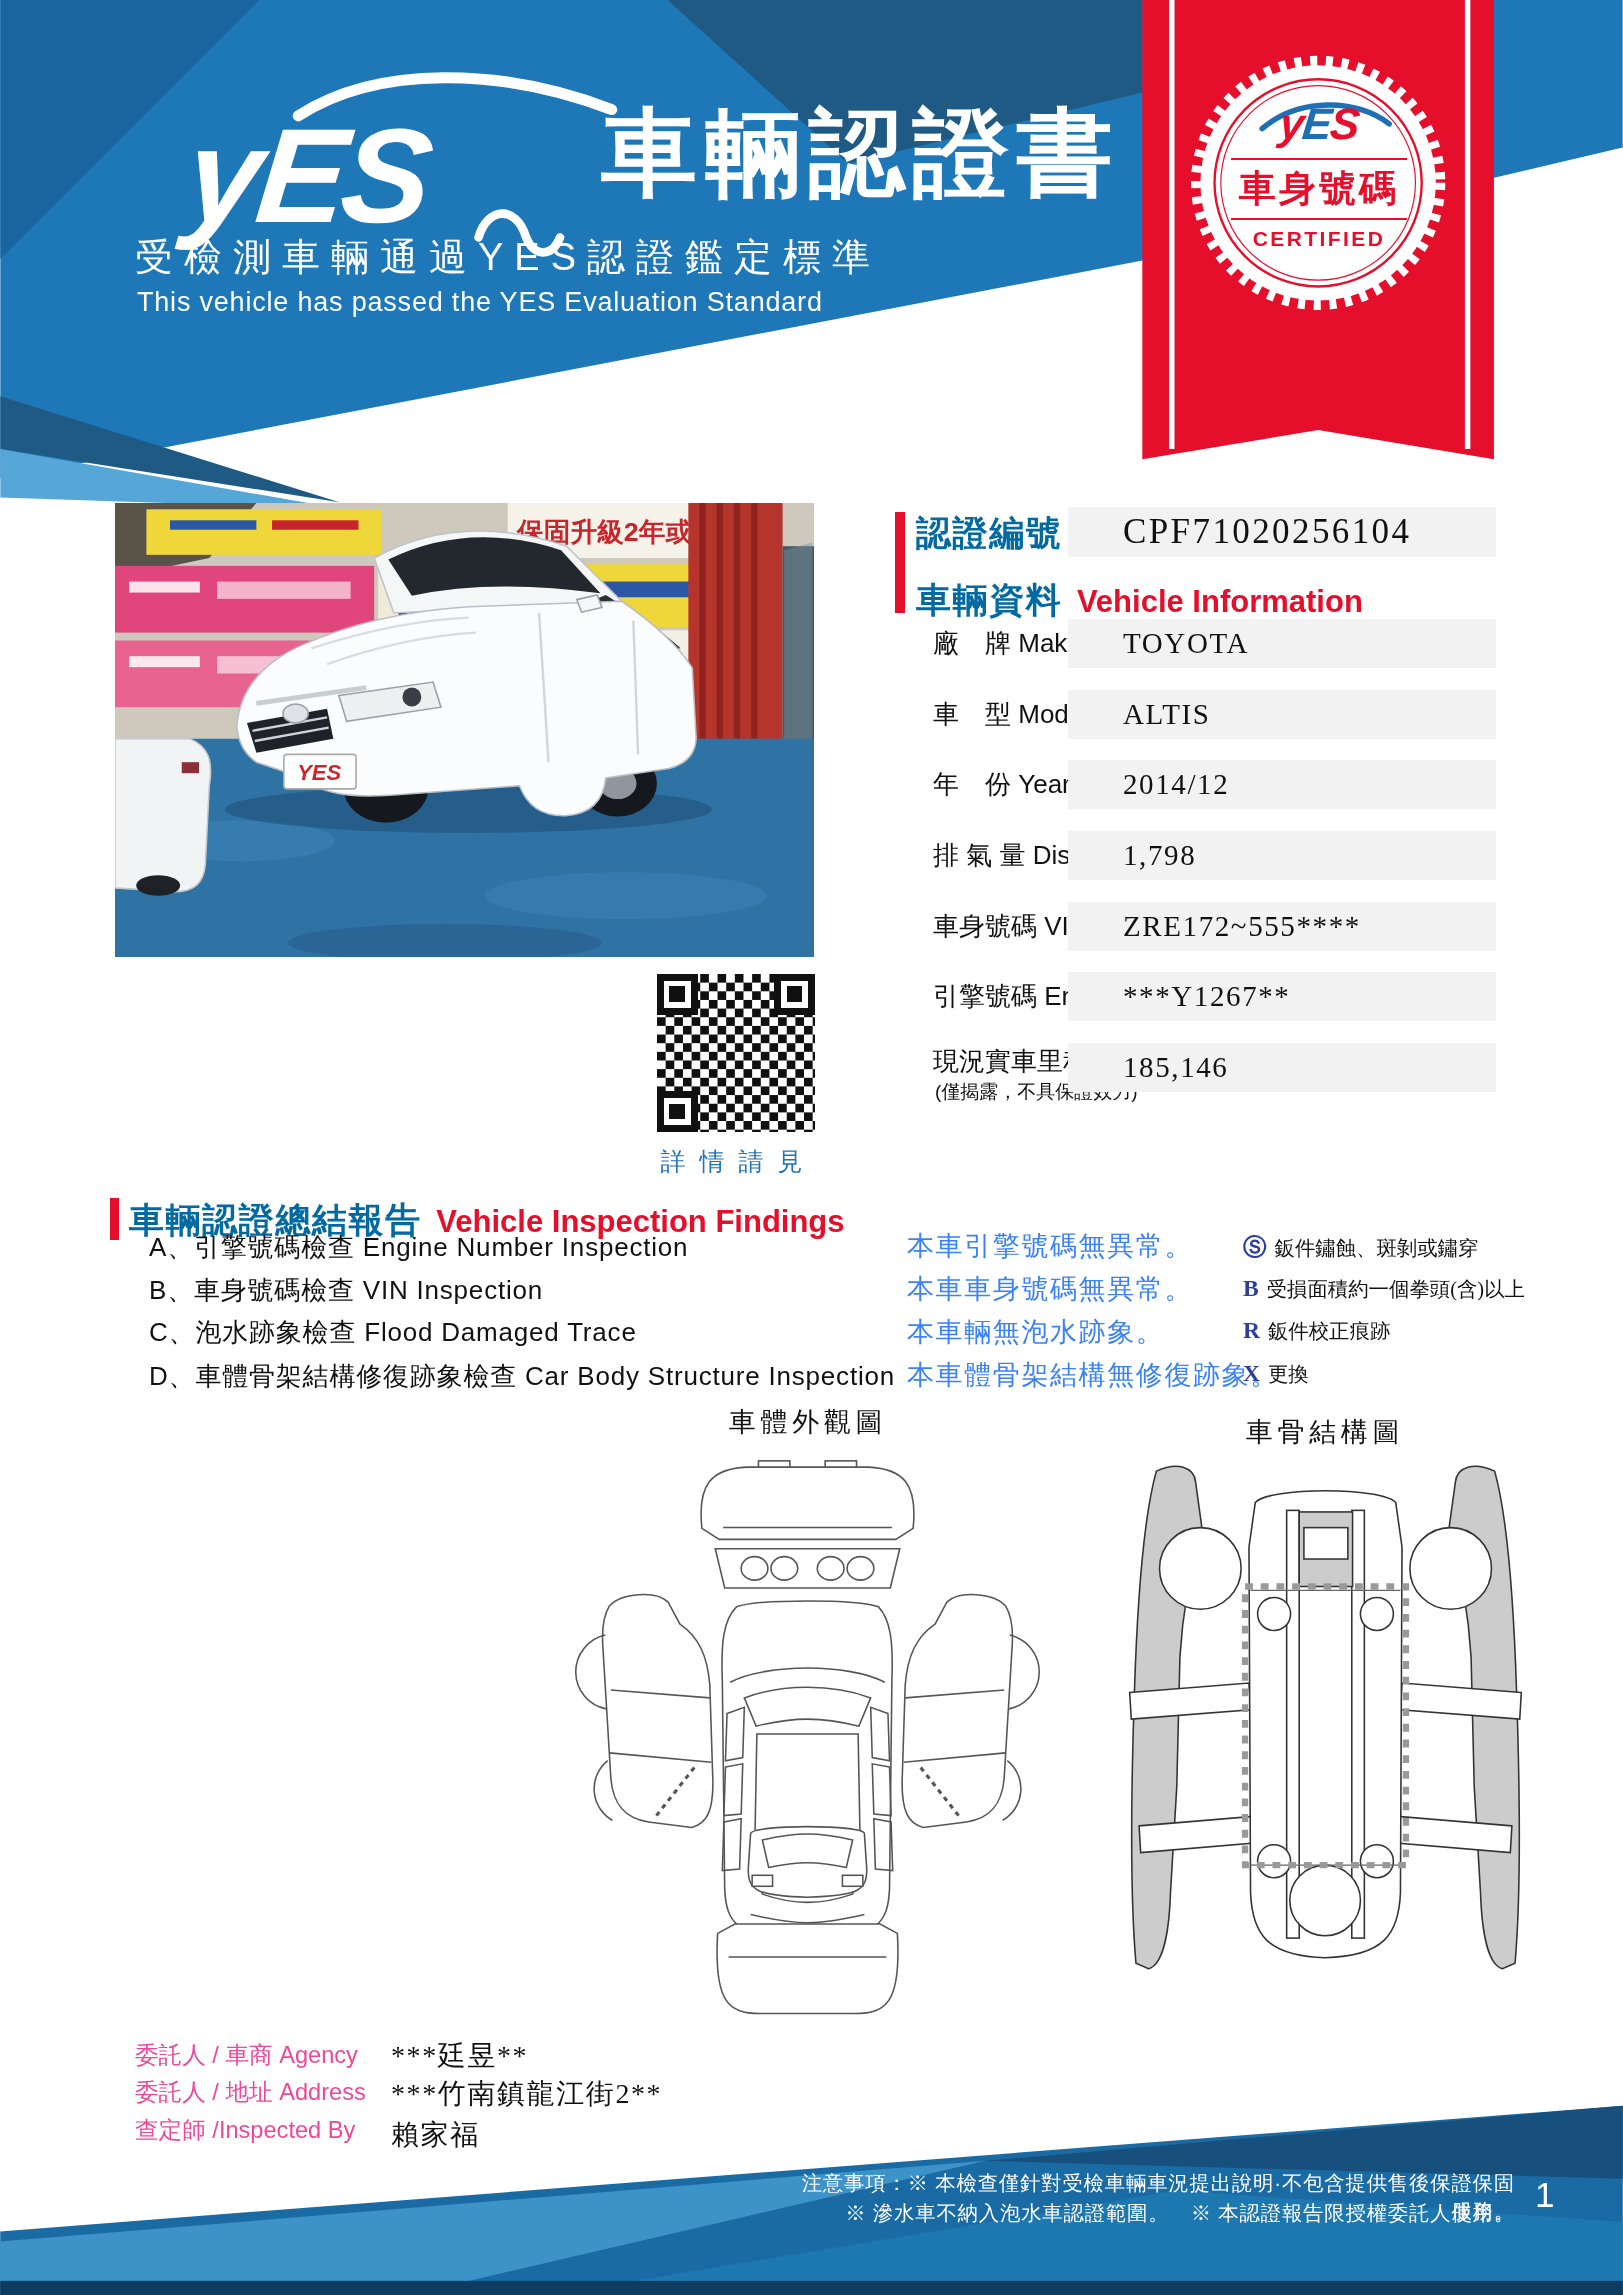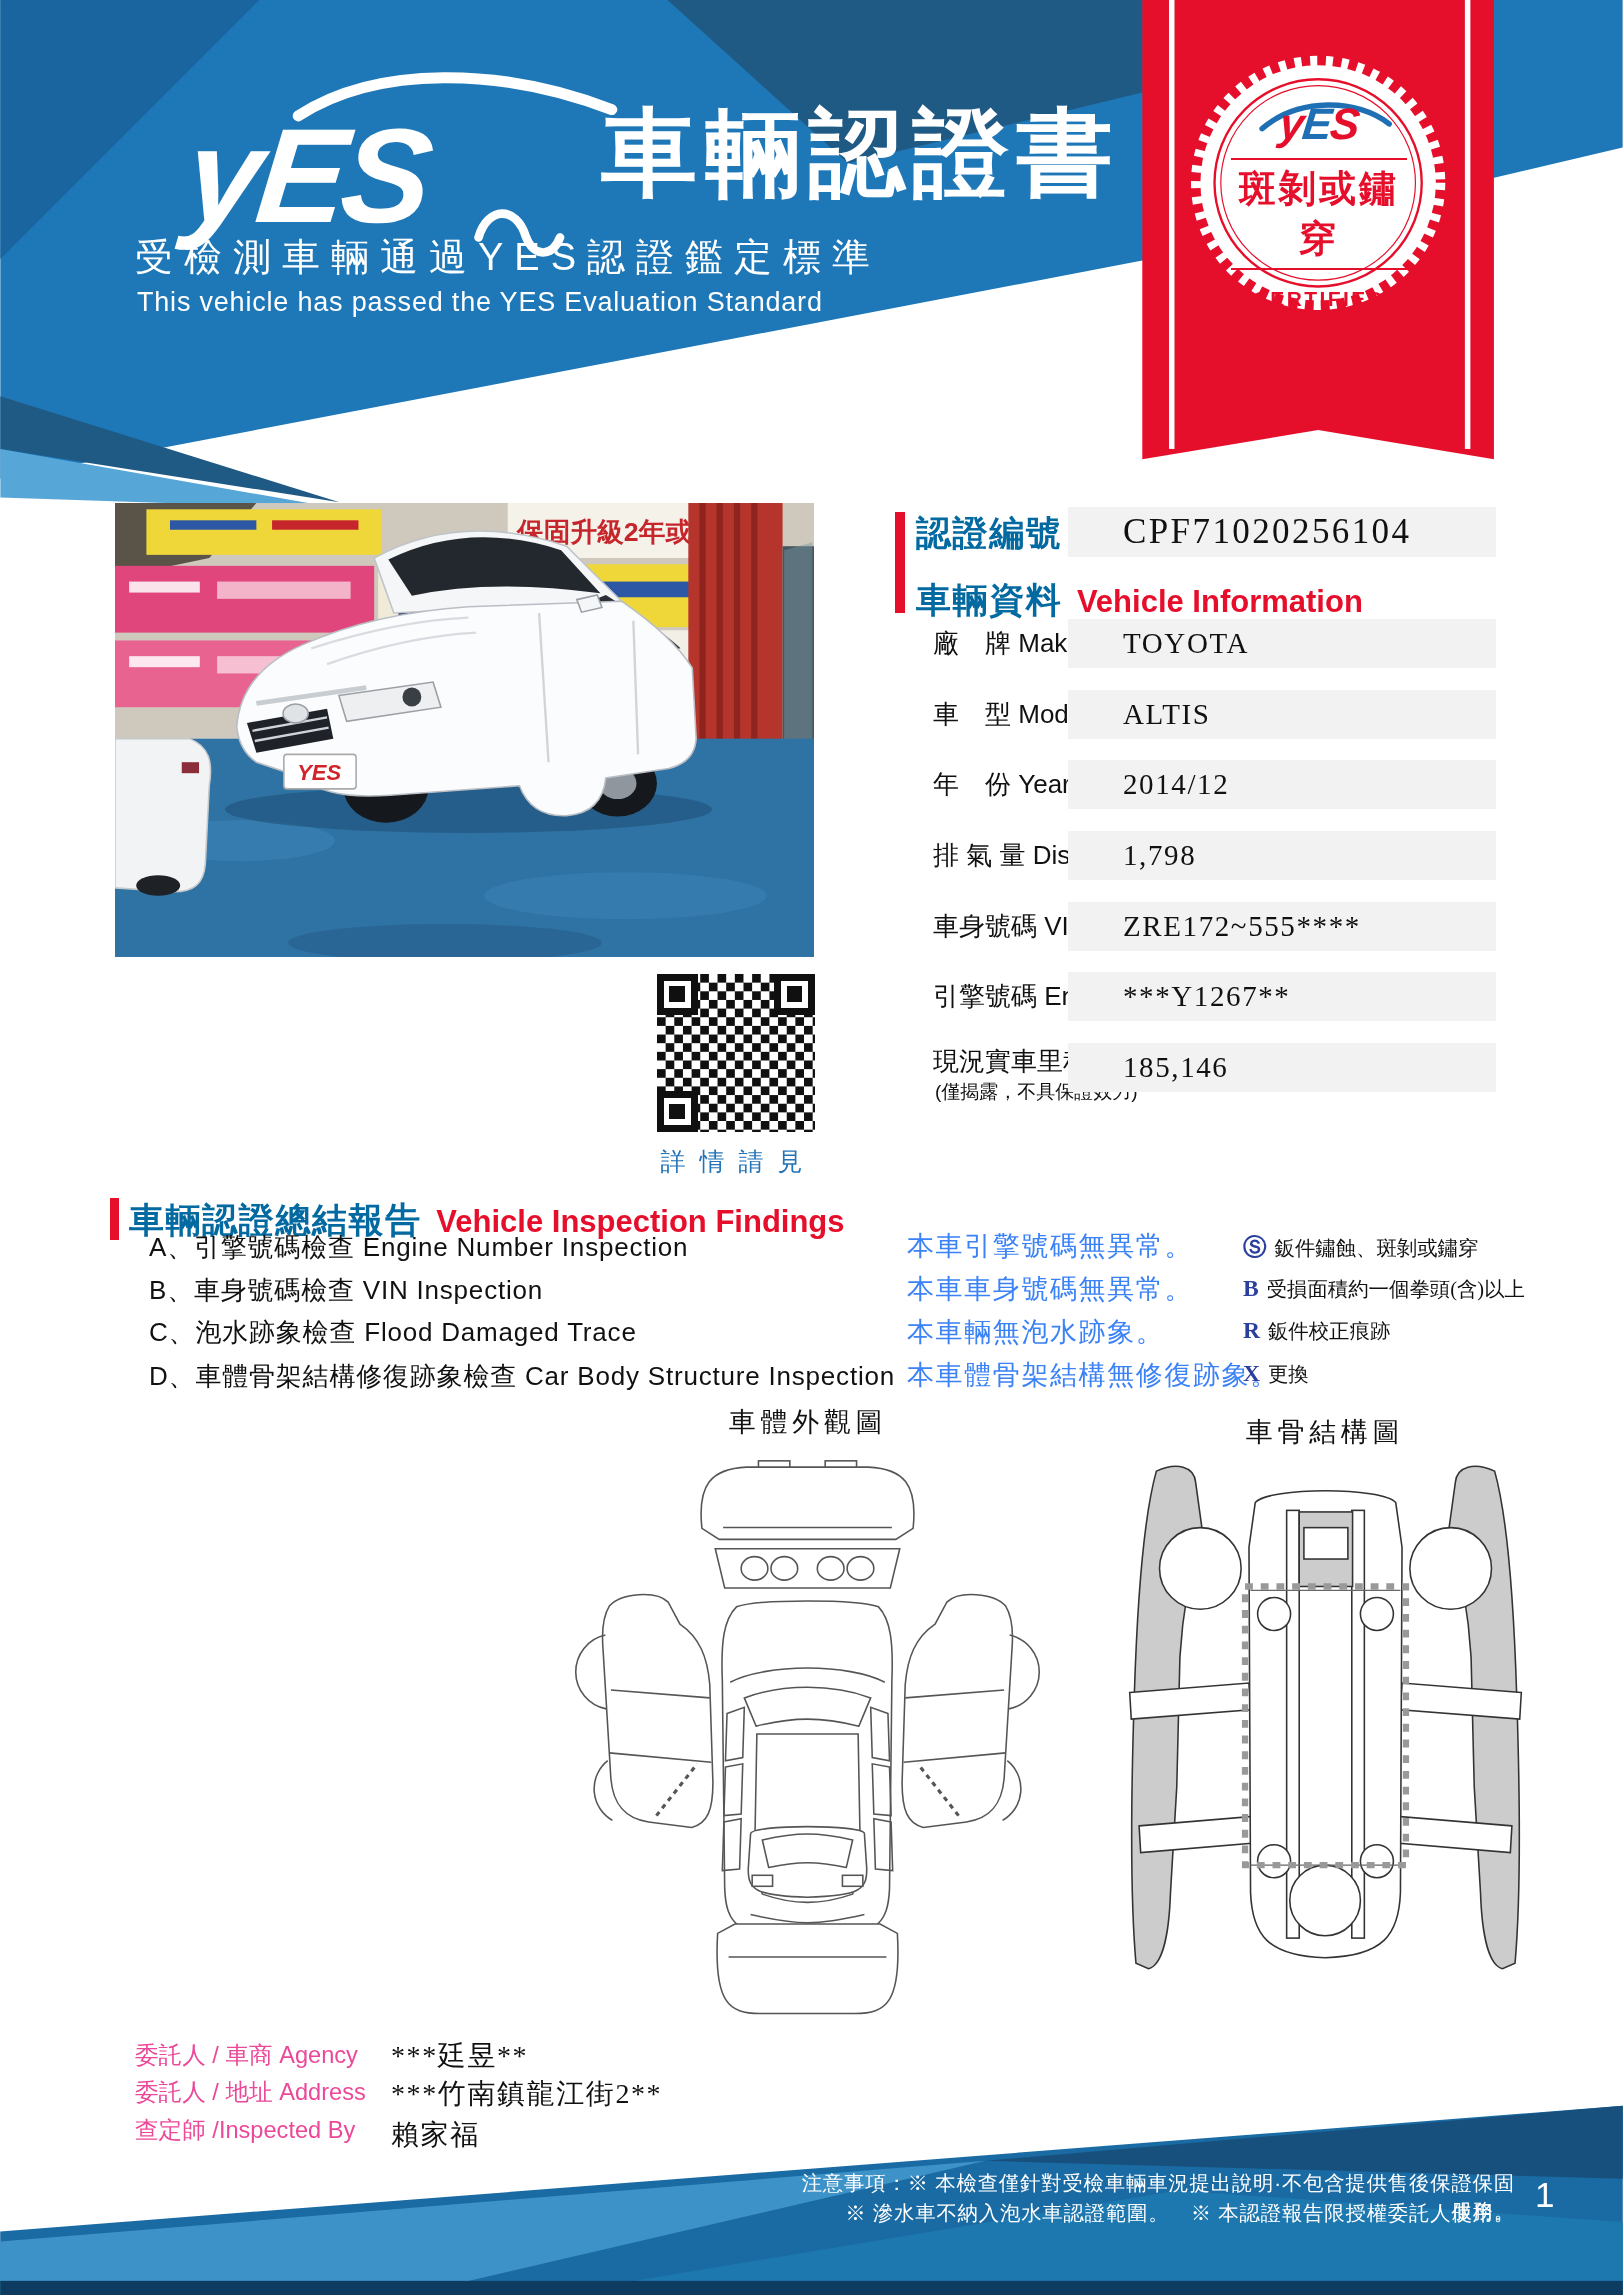--- a/index.html
+++ b/index.html
@@ -8,21 +8,21 @@
   .abs{position:absolute;}
   
   .logo-text{font:italic 900 134px "Liberation Sans",sans-serif;color:#fff;transform:skewX(-6deg);letter-spacing:-4.7px;}
   .doc-title{font-weight:900;font-size:96px;color:#fff;letter-spacing:7.9px;}
   .subtitle-zh{font-size:38px;color:#fff;letter-spacing:11px;font-weight:500;}
   .subtitle-en{font-size:27px;color:#fff;letter-spacing:0.8px;}
   
   .badge-logo{font:italic 900 44px "Liberation Sans",sans-serif;letter-spacing:-1.6px;transform:skewX(-6deg);}
   .badge-seal-line{width:176px;margin:0 auto;border-top:2.4px solid #E60F2B;border-bottom:2.4px solid #E60F2B;
         padding:3.9px 0;font-size:37px;font-weight:900;color:#E60F2B;letter-spacing:3.1px;text-align:center;}
-  .badge-cert{font-size:21px;font-weight:900;color:#E60F2B;letter-spacing:2.4px;text-align:center;margin-top:17px;}
+  .badge-cert{font-size:21px;font-weight:900;color:#E60F2B;letter-spacing:2.4px;text-align:center;margin-top:7px;}
   
   .red-bar{background:#E60F2B;}
   .sec-zh{font-size:35px;font-weight:900;color:#0369a1;letter-spacing:1.6px;}
   .sec-en{font-size:31px;font-weight:900;color:#E60F2B;margin-left:11px;letter-spacing:0px;}
   .vbox{position:absolute;left:1068px;width:428px;height:49px;background:#F2F2F2;}
   .vval{font-family:"Liberation Serif","DejaVu Serif",serif;font-size:29px;color:#111;
         line-height:49px;padding-left:55px;letter-spacing:1.6px;}
   .vlabel{position:absolute;left:933px;height:49px;line-height:49px;font-size:26px;color:#111;}
   .vnote{position:absolute;left:935px;font-size:19px;color:#111;}
   .item{position:absolute;left:149px;font-size:26px;color:#111;letter-spacing:0.8px;}
@@ -83,21 +83,21 @@
   <div class="abs subtitle-en" style="left:137px;top:287px">This vehicle has passed the YES Evaluation Standard</div>
 
   <div class="abs" style="left:1213px;top:94px;width:212px">
     <svg class="abs" style="left:35px;top:0" width="149" height="41" viewBox="0 0 190 52">
       <path d="M18,44 C65,4 140,6 180,38" fill="none" stroke="#1F6FB5" stroke-width="7" stroke-linecap="round"></path>
     </svg>
     <div class="abs badge-logo" style="left:0;top:4.7px;width:212px;text-align:center">
       <span style="color:#E60F2B">y</span><span style="color:#1F6FB5">E</span><span style="color:#E60F2B">S</span>
     </div>
     <div class="abs" style="left:18px;top:64px;width:176px">
-      <div class="badge-seal-line">斑剝或鏽穿</div>
+      <div class="badge-seal-line">車身號碼</div>
       <div class="badge-cert">CERTIFIED</div>
     </div>
   </div>
 
   <svg class="abs" style="left:115px;top:503px" width="699" height="454" viewBox="0 0 890 578">
     <rect x="0" y="0" width="890" height="300" fill="#CFC8BC"></rect>
     <polygon points="0,0 180,0 120,70 0,95" fill="#5A5348"></polygon>
 
     <rect x="40" y="8" width="300" height="58" fill="#EFD73A"></rect>
     <rect x="70" y="22" width="110" height="12" fill="#2C57A5"></rect>

